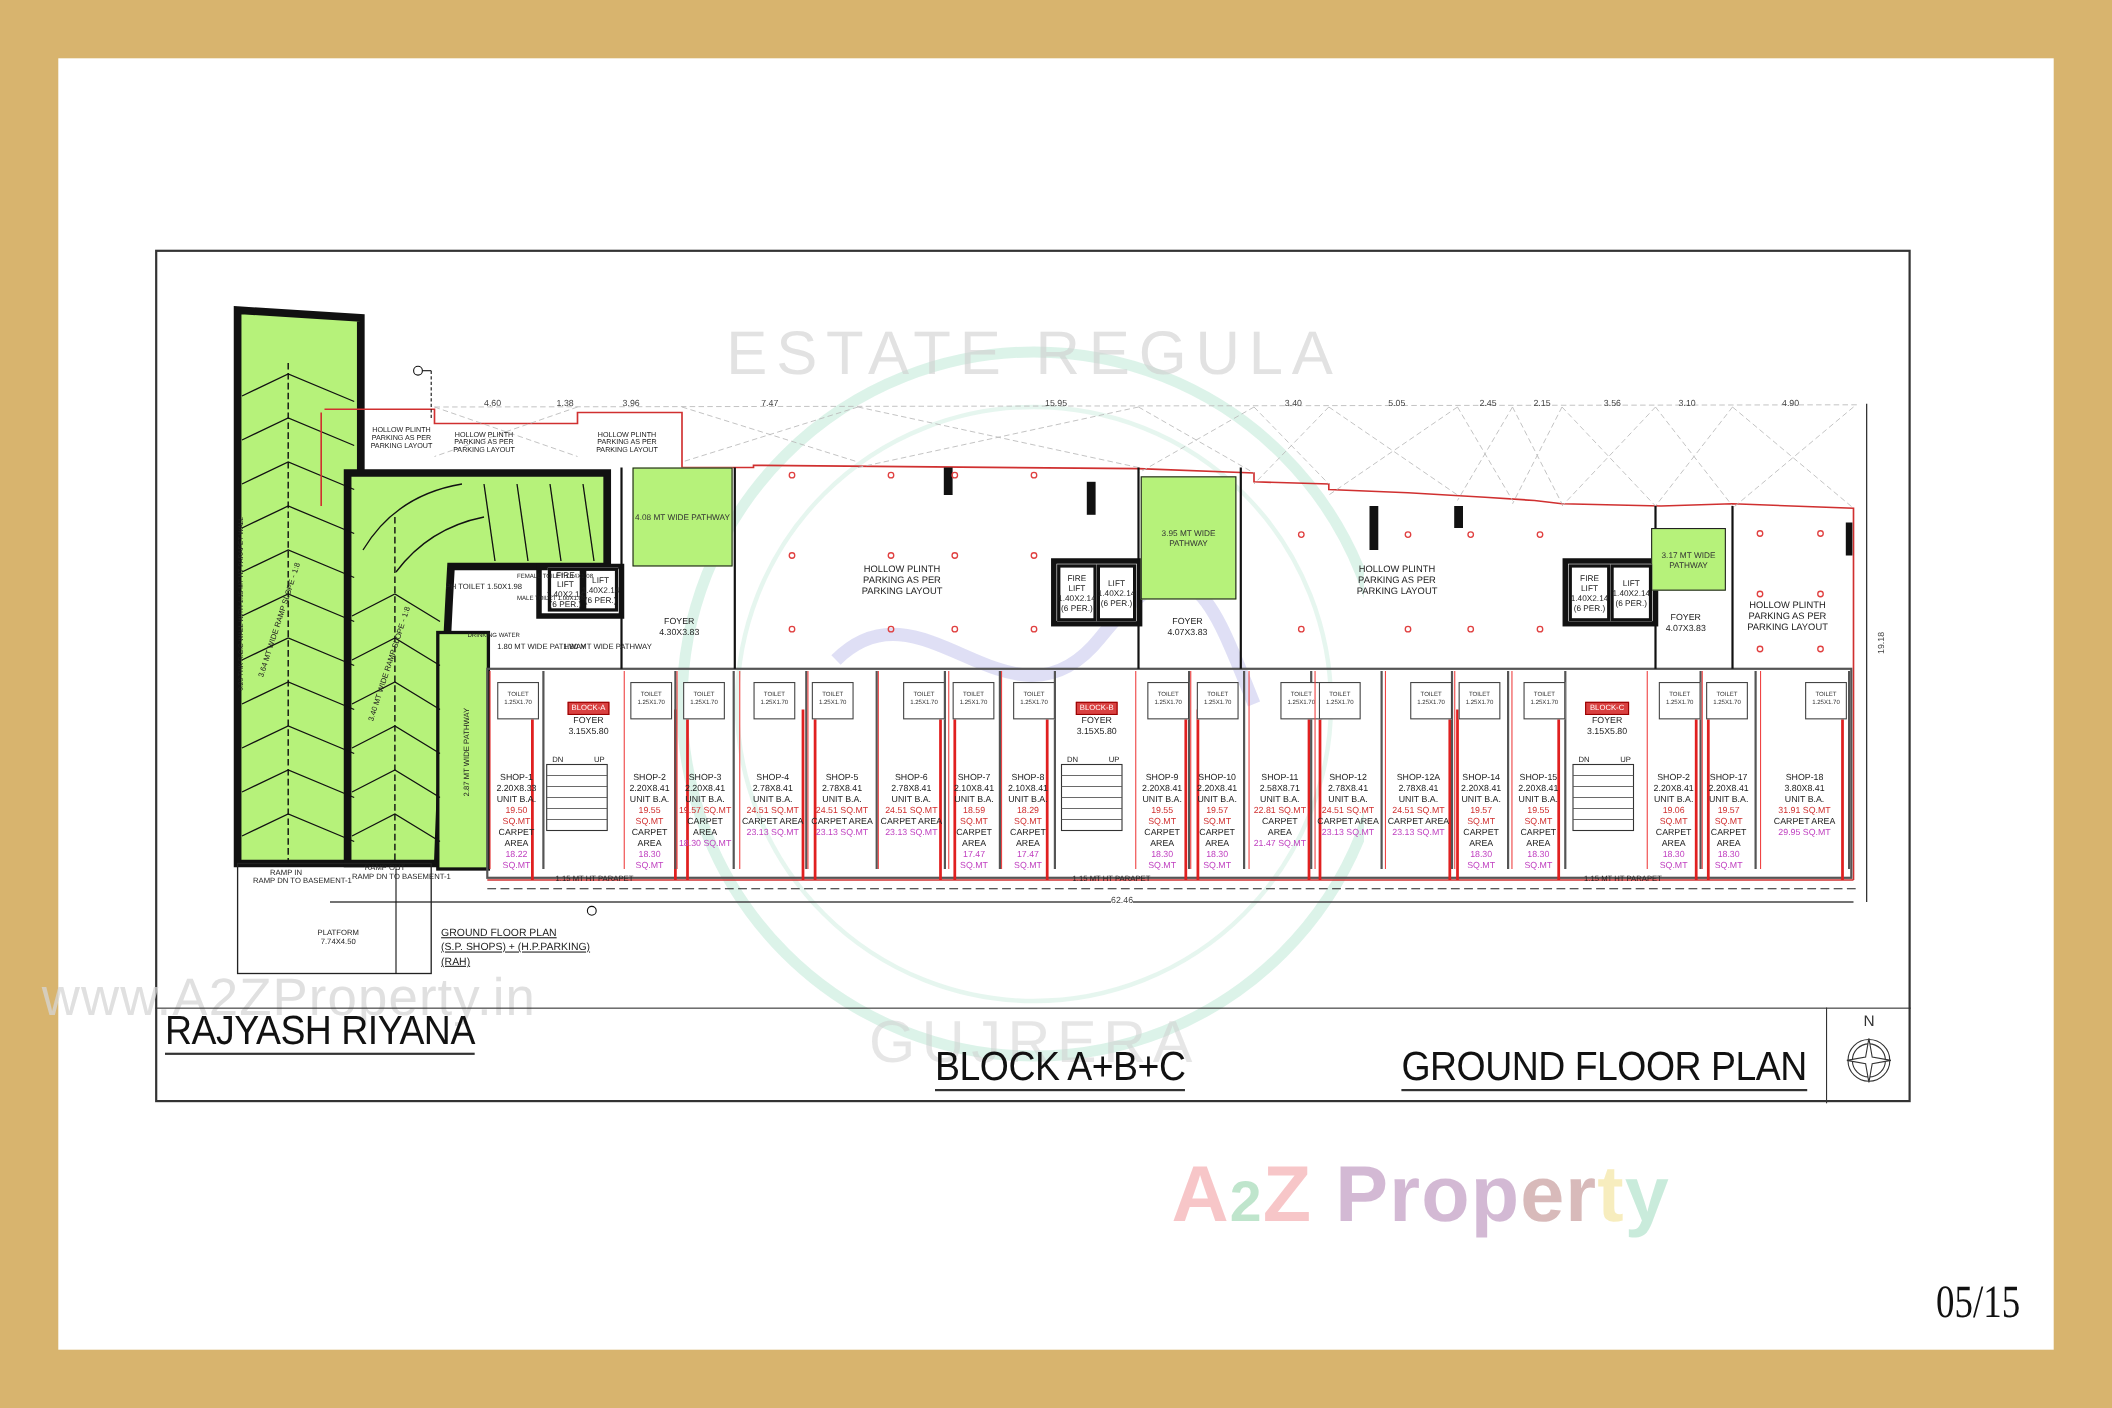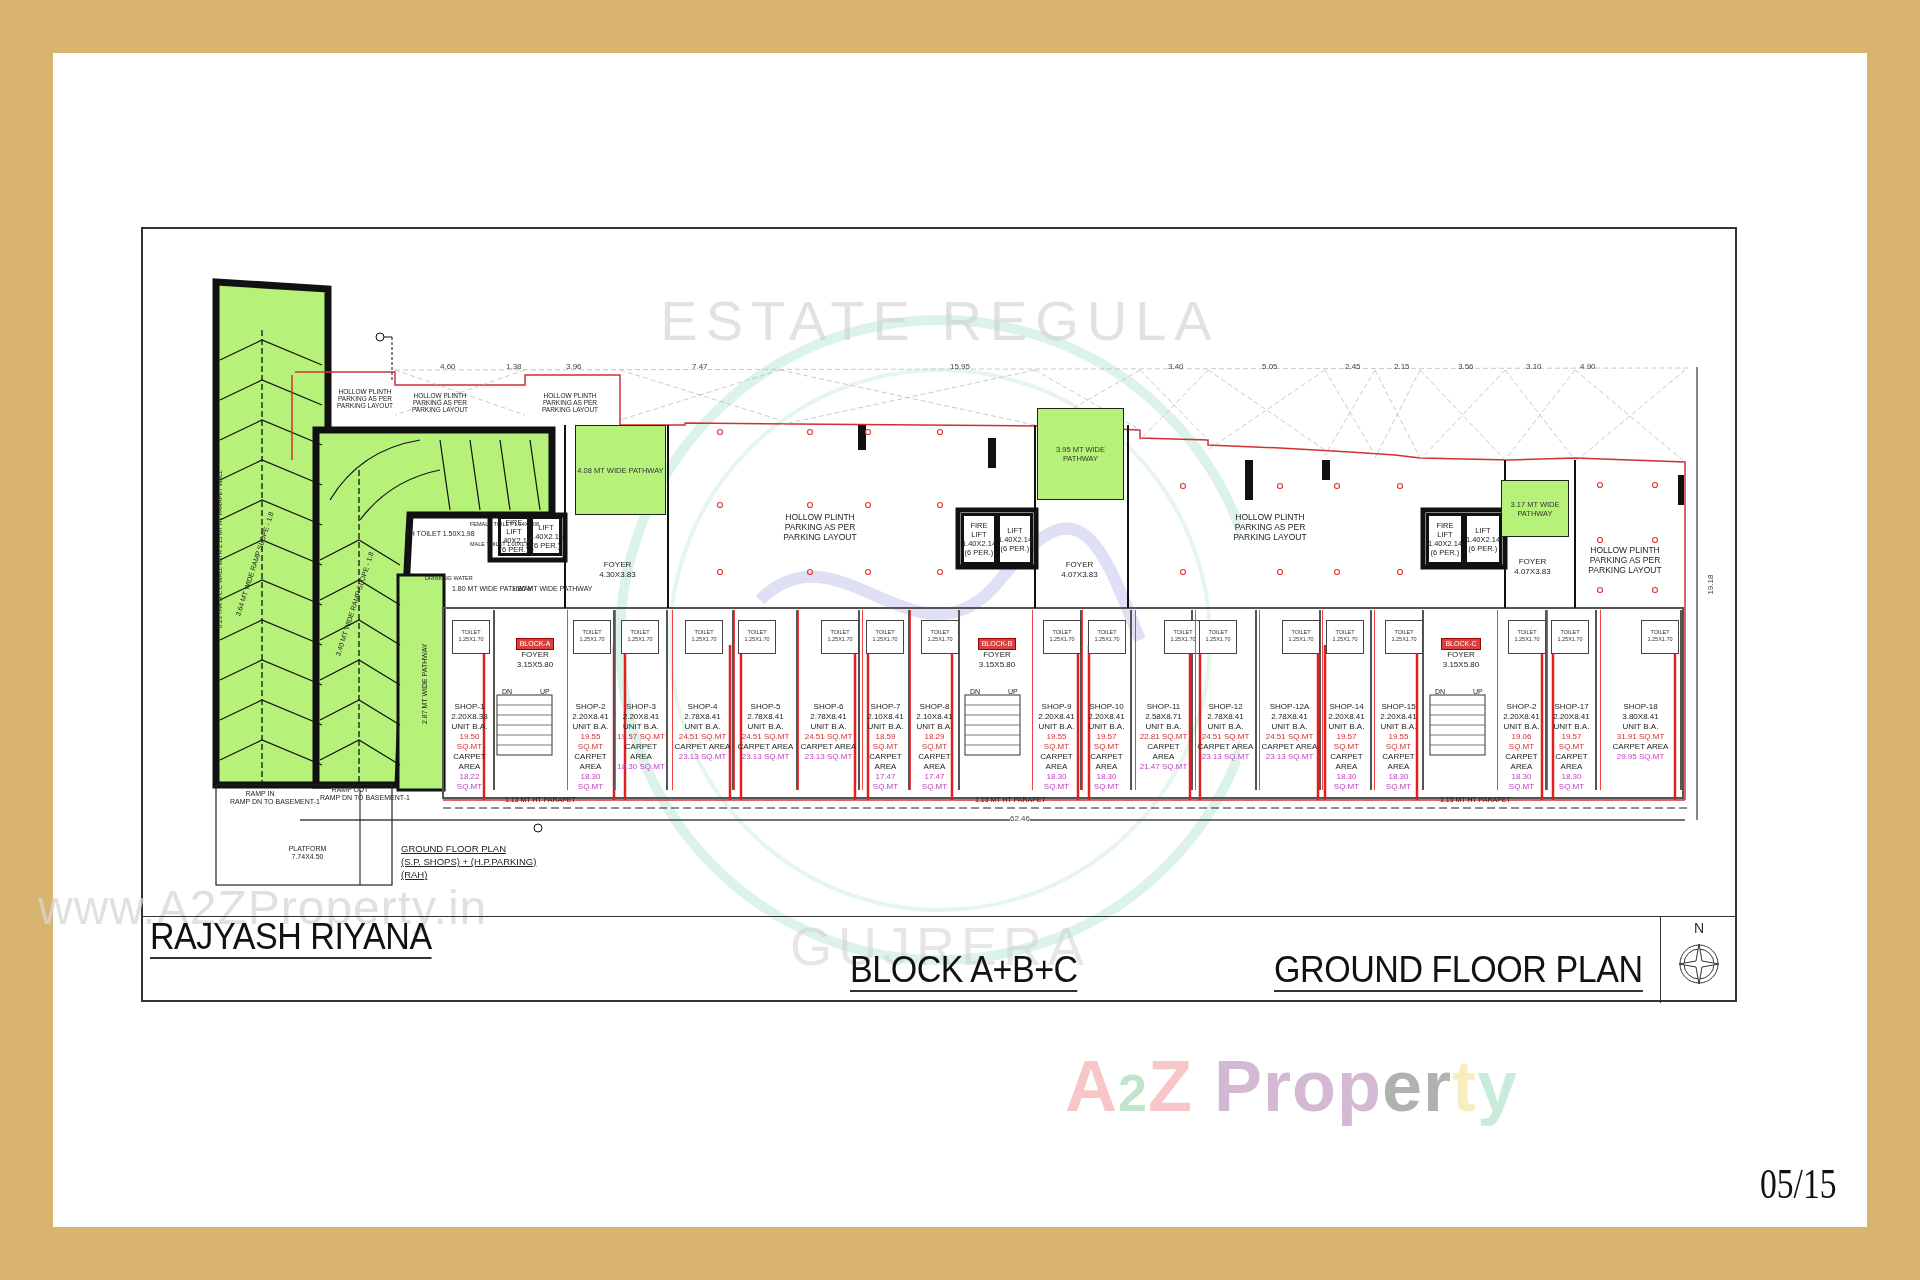--- a/index.html
+++ b/index.html
@@ -217,34 +217,34 @@
   <span class="dim" style="left:506px;top:362px">1.38</span>
   <span class="dim" style="left:566px;top:362px">3.96</span>
   <span class="dim" style="left:692px;top:362px">7.47</span>
   <span class="dim" style="left:950px;top:362px">15.95</span>
   <span class="dim" style="left:1168px;top:362px">3.40</span>
   <span class="dim" style="left:1262px;top:362px">5.05</span>
   <span class="dim" style="left:1345px;top:362px">2.45</span>
   <span class="dim" style="left:1394px;top:362px">2.15</span>
   <span class="dim" style="left:1458px;top:362px">3.56</span>
   <span class="dim" style="left:1526px;top:362px">3.10</span>
-  <span class="dim" style="left:1580px;top:362px">4.90</span>
+  <span class="dim" style="left:1620px;top:362px">4.90</span>
   <span class="dim" style="left:1700px;top:580px;transform:rotate(-90deg)">19.18</span>
   <span class="dim" style="left:1010px;top:814px;background:#fff">62.46</span>
 </div>
 
 <div class="hpp-lbl" style="left:335px;top:388px;width:60px;font-size:6.5px;line-height:7px">HOLLOW PLINTH PARKING AS PER PARKING LAYOUT</div>
 <div class="hpp-lbl" style="left:410px;top:392px;width:60px;font-size:6.5px;line-height:7px">HOLLOW PLINTH PARKING AS PER PARKING LAYOUT</div>
 <div class="hpp-lbl" style="left:540px;top:392px;width:60px;font-size:6.5px;line-height:7px">HOLLOW PLINTH PARKING AS PER PARKING LAYOUT</div>
 <div class="hpp-lbl" style="left:770px;top:512px;width:100px">HOLLOW PLINTH PARKING AS PER PARKING LAYOUT</div>
 <div class="hpp-lbl" style="left:1220px;top:512px;width:100px">HOLLOW PLINTH PARKING AS PER PARKING LAYOUT</div>
 <div class="hpp-lbl" style="left:1580px;top:545px;width:90px">HOLLOW PLINTH PARKING AS PER PARKING LAYOUT</div>
 
 <div class="pathway green" style="left:575px;top:425px;width:91px;height:90px">4.08 MT WIDE PATHWAY</div>
-<div class="pathway green" style="left:1037px;top:408px;width:87px;height:92px">3.95 MT WIDE PATHWAY</div>
+<div class="pathway green" style="left:1037px;top:433px;width:87px;height:112px">3.95 MT WIDE PATHWAY</div>
 <div class="pathway green" style="left:1501px;top:480px;width:68px;height:57px">3.17 MT WIDE PATHWAY</div>
 <div class="tiny" style="left:452px;top:585px;width:50px">1.80 MT WIDE PATHWAY</div>
 <div class="tiny" style="left:512px;top:585px;width:50px">1.80 MT WIDE PATHWAY</div>
 <div class="tiny" style="left:385px;top:680px;width:80px;transform:rotate(-90deg)">2.87 MT WIDE PATHWAY</div>
 
 <div class="lift" style="left:498px;top:516px;width:32px;height:40px;border-width:3px">FIRE LIFT 1.40X2.14 (6 PER.)</div>
 <div class="lift" style="left:530px;top:516px;width:32px;height:40px;border-width:3px">LIFT 1.40X2.14 (6 PER.)</div>
 <div class="lift" style="left:961px;top:513px;width:36px;height:52px;border-width:3px">FIRE LIFT 1.40X2.14 (6 PER.)</div>
 <div class="lift" style="left:997px;top:513px;width:36px;height:52px;border-width:3px">LIFT 1.40X2.14 (6 PER.)</div>
 <div class="lift" style="left:1426px;top:513px;width:38px;height:52px;border-width:3px">FIRE LIFT 1.40X2.14 (6 PER.)</div>
@@ -505,16 +505,16 @@
   <div class="abs" style="left:33px;top:4px;font-size:14px;color:#333">N</div>
   <svg class="abs" style="left:16px;top:26px" width="44" height="44">
     <circle cx="22" cy="22" r="19" fill="none" stroke="#333" stroke-width="1"></circle>
     <circle cx="22" cy="22" r="15" fill="none" stroke="#333" stroke-width="1"></circle>
     <path d="M22 2 L25 19 L42 22 L25 25 L22 42 L19 25 L2 22 L19 19 Z" fill="#fff" stroke="#333" stroke-width="1"></path>
   </svg>
 </div>
 
 <div class="wm-a2z">
   <span style="color:#e8464d">A</span><span style="color:#2eaa5a;font-size:52px">2</span><span style="color:#e8464d">Z</span>
-  <span style="color:#701a75">Prop</span><span style="color:#000000">er</span><span style="color:#e8c52a">t</span><span style="color:#4fbf8a">y</span>
+  <span style="color:#701a75">Prop</span><span style="color:#7f1d1d">er</span><span style="color:#e8c52a">t</span><span style="color:#4fbf8a">y</span>
 </div>
 
 <div class="page-num">05/15</div>
 
 </body></html>

